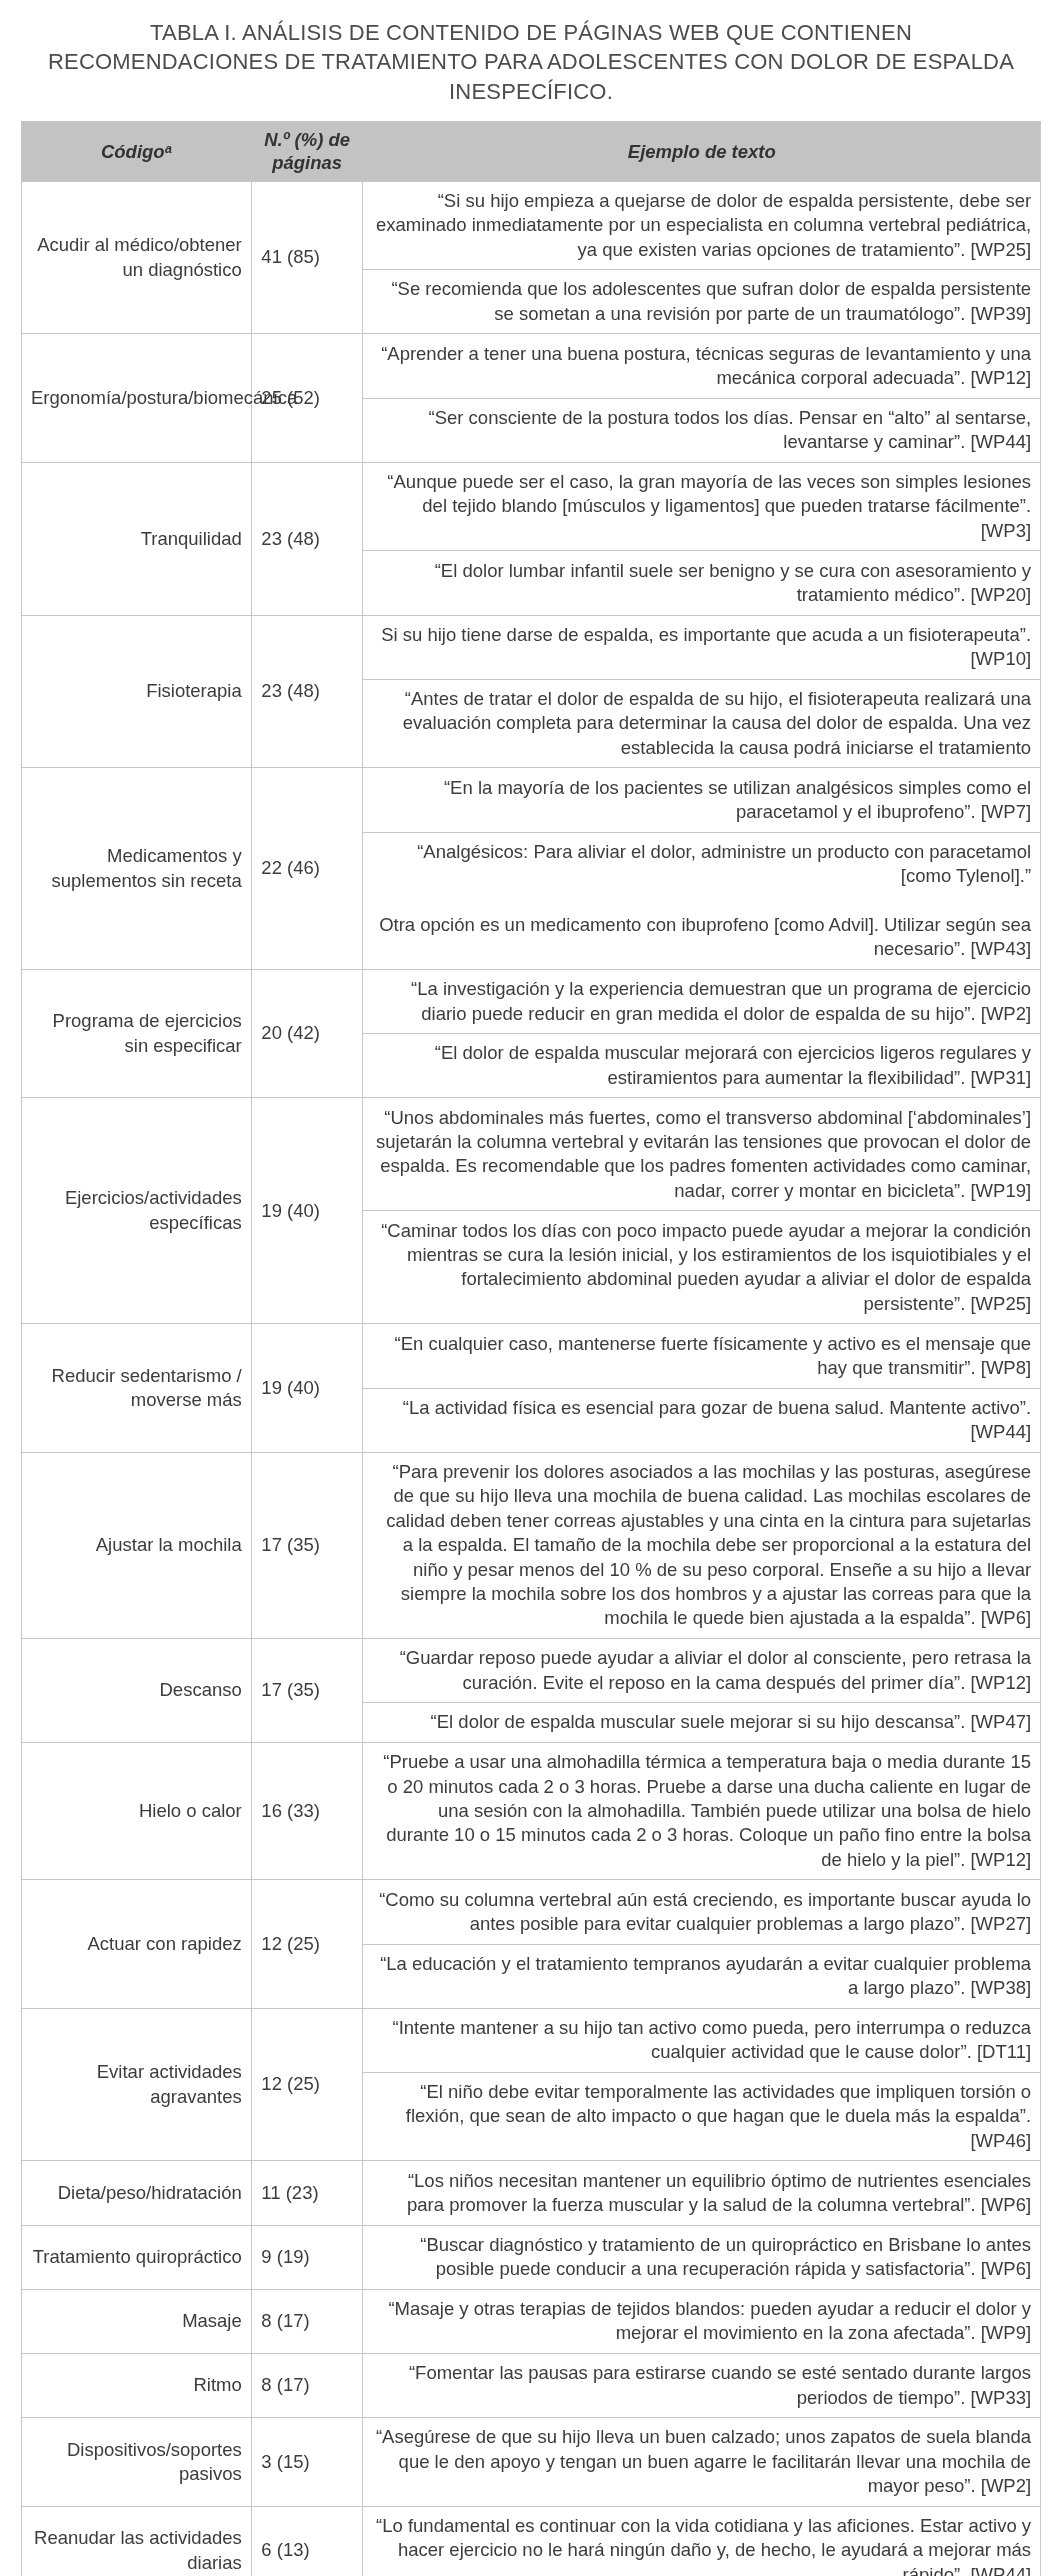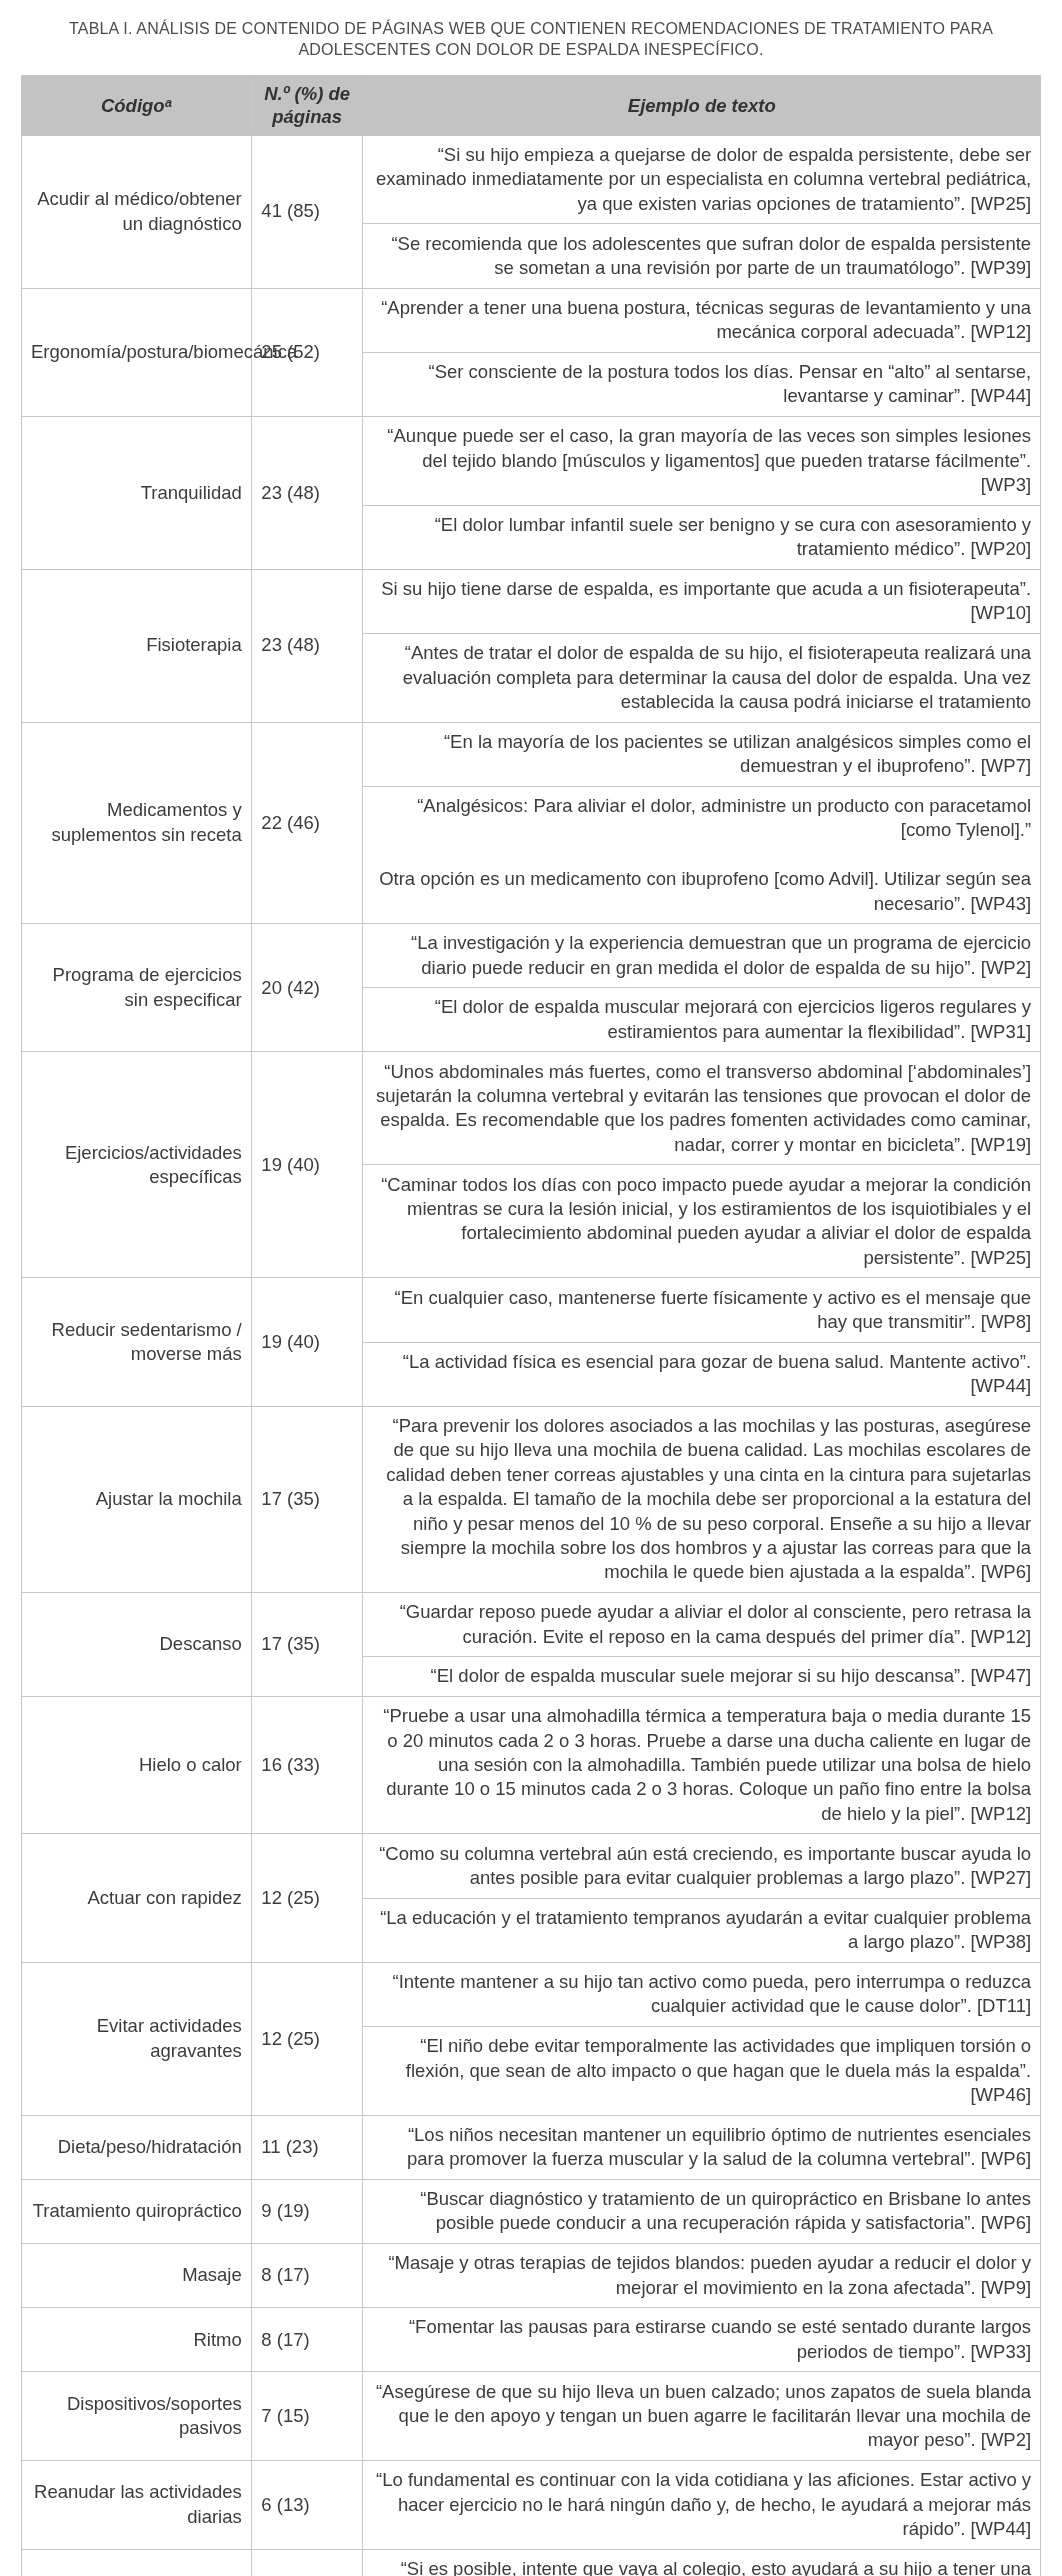--- a/index.html
+++ b/index.html
@@ -14,21 +14,21 @@
   }
   .page {
     box-sizing: border-box;
     width: 1062px;
     min-height: 4028px;
     padding: 15.5px 20.6px 26px 20.6px;
     background: #ffffff;
   }
   .table-title {
     text-align: center;
-    font-size: 16px;
+    font-size: 22px;
     line-height: 1.35;
     color: #4c4c4c;
     margin: 2.1px auto 14.4px auto;
     max-width: 989px;
     letter-spacing: 0.2px;
   }
   table.content-table {
     width: 100%;
     border-collapse: collapse;
     table-layout: fixed;
@@ -114,21 +114,21 @@
           <td class="code-cell" rowspan="2">Fisioterapia</td>
           <td class="n-cell" rowspan="2">23 (48)</td>
           <td class="example-cell">Si su hijo tiene darse de espalda, es importante que acuda a un fisioterapeuta”. [WP10]</td>
         </tr>
         <tr>
           <td class="example-cell">“Antes de tratar el dolor de espalda de su hijo, el fisioterapeuta realizará una evaluación completa para determinar la causa del dolor de espalda. Una vez establecida la causa podrá iniciarse el tratamiento</td>
         </tr>
         <tr>
           <td class="code-cell" rowspan="2">Medicamentos y suplementos sin receta</td>
           <td class="n-cell" rowspan="2">22 (46)</td>
-          <td class="example-cell">“En la mayoría de los pacientes se utilizan analgésicos simples como el demuestran y el ibuprofeno”. [WP7]</td>
+          <td class="example-cell">“En la mayoría de los pacientes se utilizan analgésicos simples como el paracetamol y el ibuprofeno”. [WP7]</td>
         </tr>
         <tr>
           <td class="example-cell">“Analgésicos: Para aliviar el dolor, administre un producto con paracetamol [como Tylenol].”
 
 Otra opción es un medicamento con ibuprofeno [como Advil]. Utilizar según sea necesario”. [WP43]</td>
         </tr>
         <tr>
           <td class="code-cell" rowspan="2">Programa de ejercicios sin especificar</td>
           <td class="n-cell" rowspan="2">20 (42)</td>
           <td class="example-cell">“La investigación y la experiencia demuestran que un programa de ejercicio diario puede reducir en gran medida el dolor de espalda de su hijo”. [WP2]</td>
@@ -201,21 +201,21 @@
           <td class="n-cell" rowspan="1">8 (17)</td>
           <td class="example-cell">“Masaje y otras terapias de tejidos blandos: pueden ayudar a reducir el dolor y mejorar el movimiento en la zona afectada”. [WP9]</td>
         </tr>
         <tr>
           <td class="code-cell" rowspan="1">Ritmo</td>
           <td class="n-cell" rowspan="1">8 (17)</td>
           <td class="example-cell">“Fomentar las pausas para estirarse cuando se esté sentado durante largos periodos de tiempo”. [WP33]</td>
         </tr>
         <tr>
           <td class="code-cell" rowspan="1">Dispositivos/soportes pasivos</td>
-          <td class="n-cell" rowspan="1">7 (15)</td>
+          <td class="n-cell" rowspan="1">3 (15)</td>
           <td class="example-cell">“Asegúrese de que su hijo lleva un buen calzado; unos zapatos de suela blanda que le den apoyo y tengan un buen agarre le facilitarán llevar una mochila de mayor peso”. [WP2]</td>
         </tr>
         <tr>
           <td class="code-cell" rowspan="1">Reanudar las actividades diarias</td>
           <td class="n-cell" rowspan="1">6 (13)</td>
           <td class="example-cell">“Lo fundamental es continuar con la vida cotidiana y las aficiones. Estar activo y hacer ejercicio no le hará ningún daño y, de hecho, le ayudará a mejorar más rápido”. [WP44]</td>
         </tr>
         <tr>
           <td class="code-cell" rowspan="1">Cambiar el enfoque</td>
           <td class="n-cell" rowspan="1">6 (13)</td>

